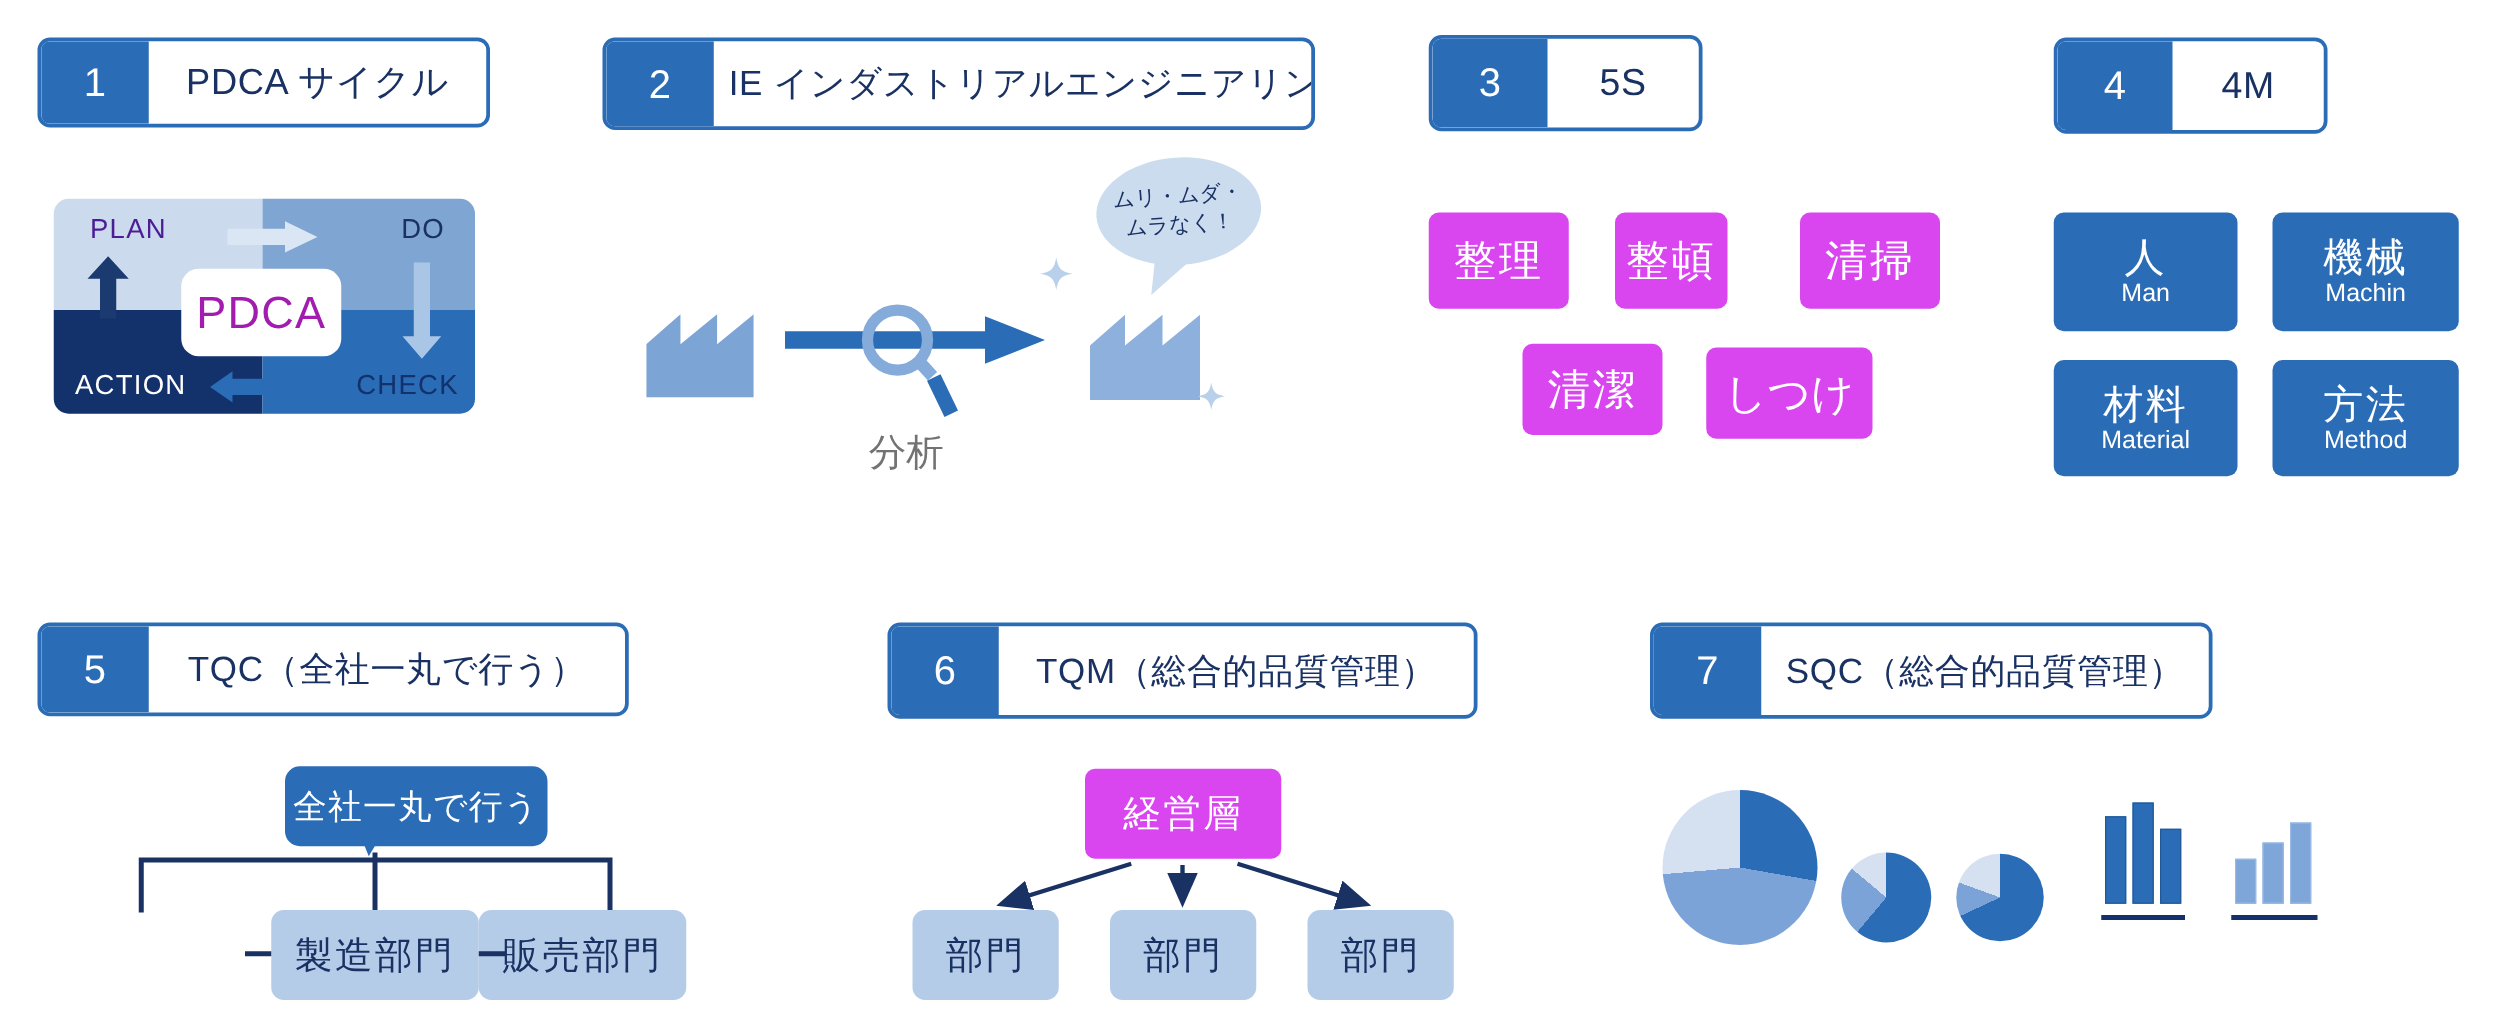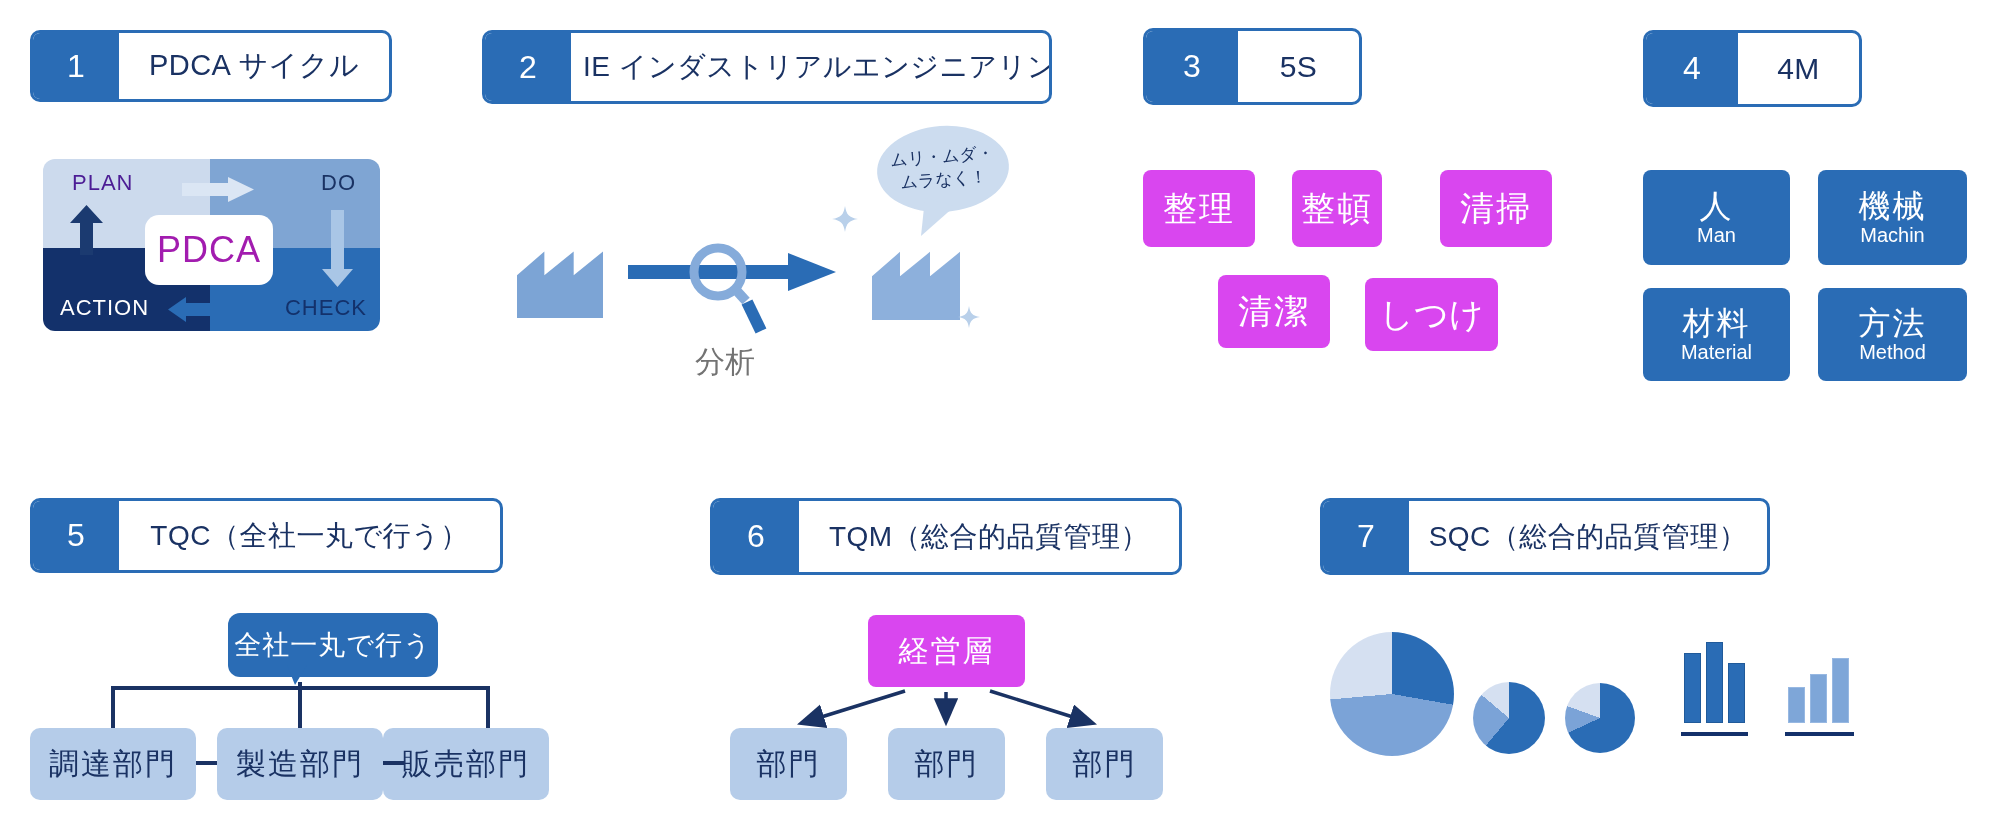--- a/index.html
+++ b/index.html
@@ -149,21 +149,20 @@
   <div class="hdr" style="left:30px;top:498px;width:473px;height:75px;">
     <div class="hdr-num">5</div>
     <div class="hdr-title" style="font-size:28px;">TQC（全社一丸で行う）</div>
   </div>
   <div class="bubble-dk" style="left:195px;top:613px;width:210px;height:64px;margin-left:33px;">全社一丸で行う</div>
   <div class="pointer-down" style="left:287px;top:665px;"></div>
   <svg class="abs" style="left:100px;top:680px;" width="400" height="52">
     <polyline points="13,50 13,8 388,8 388,50" fill="none" stroke="#1a3263" stroke-width="4"></polyline>
     <line x1="200" y1="2" x2="200" y2="50" stroke="#1a3263" stroke-width="4"></line>
   </svg>
-  <div class="dept" style="left:30px;top:728px;width:166px;height:72px;">調達部門</div>
   <div class="dept" style="left:217px;top:728px;width:166px;height:72px;">製造部門</div>
   <div class="dept" style="left:383px;top:728px;width:166px;height:72px;">販売部門</div>
   <div class="dash" style="left:196px;top:761px;width:21px;"></div>
   <div class="dash" style="left:383px;top:761px;width:22px;"></div>
 
   <div class="hdr" style="left:710px;top:498px;width:472px;height:77px;">
     <div class="hdr-num">6</div>
     <div class="hdr-title" style="font-size:28px;">TQM（総合的品質管理）</div>
   </div>
   <div class="chip" style="left:868px;top:615px;width:157px;height:72px;font-size:30px;">経営層</div>

